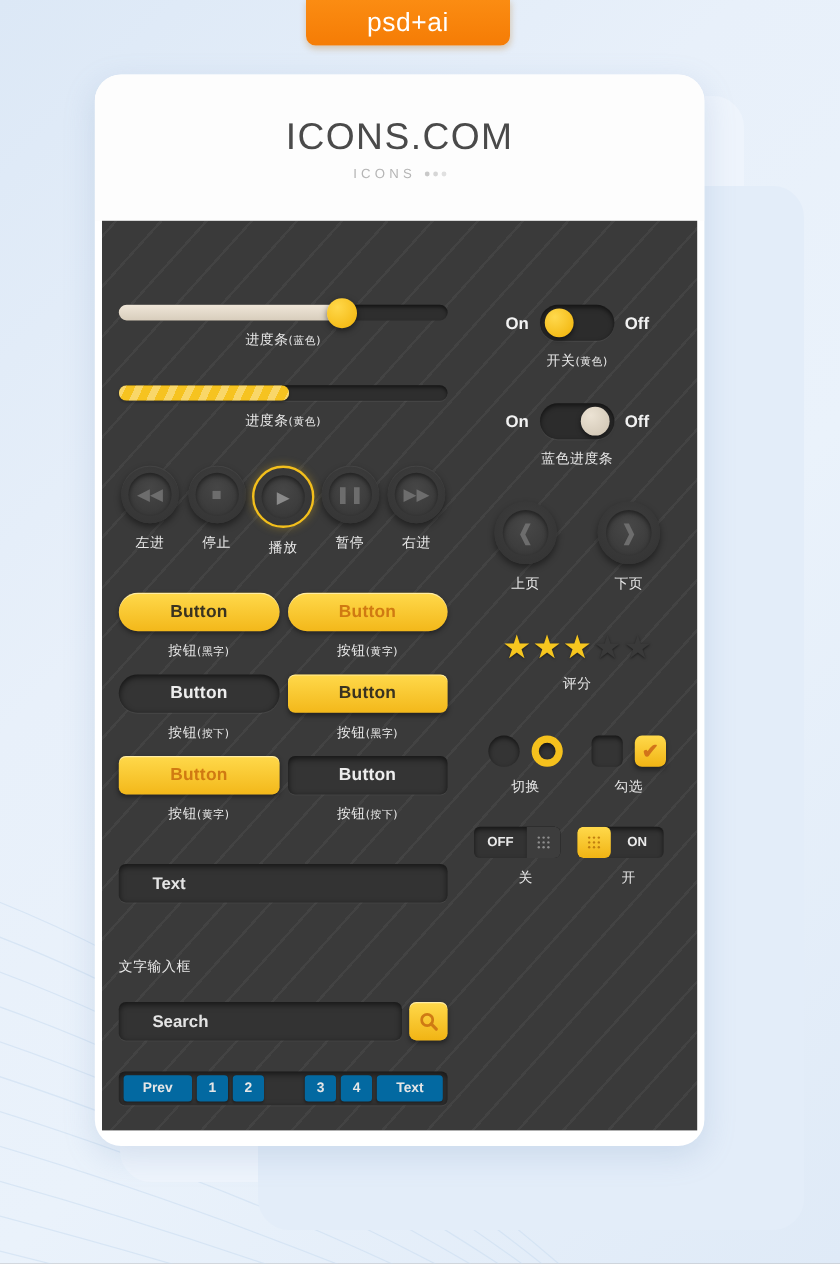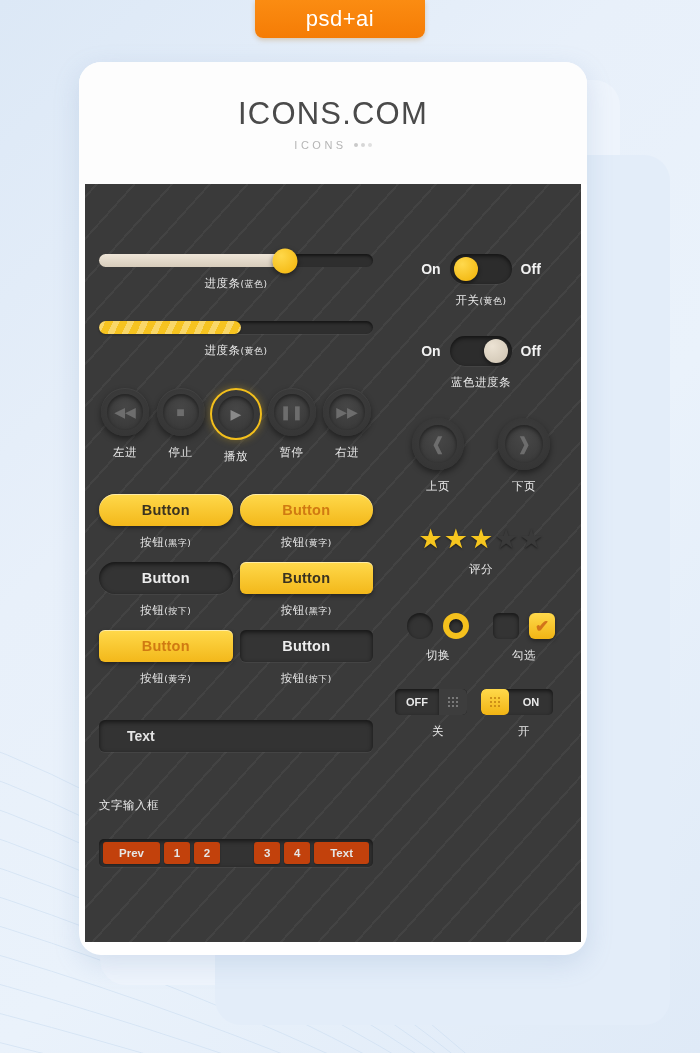--- a/index.html
+++ b/index.html
@@ -192,21 +192,21 @@
   .grip.dark { background:#3d3d3d; box-shadow:0 0 3px rgba(0,0,0,.5); }
   .grip.yellow { background:linear-gradient(180deg,#ffd94b,#f1b414); border-radius:5px; }
   .grip-dots { display:grid; grid-template-columns:repeat(3,2px); gap:2px; }
   .grip-dots span { width:2px; height:2px; background:#8e8e8e; display:block; border-radius:50%; }
   .grip.yellow .grip-dots span { background:#c07f10; }
 
   
   .pager { display:flex; height:28px; border-radius:5px; background:#333;
     box-shadow:inset 0 2px 5px rgba(0,0,0,.6), 0 1px 0 rgba(255,255,255,.05);
     align-items:center; padding:0 4px; gap:4px; }
-  .pg { height:22px; border-radius:3px; background:#c2410c; color:#e6e6e6;
+  .pg { height:22px; border-radius:3px; background:#0369a1; color:#e6e6e6;
     font-size:11.5px; font-weight:bold; display:flex; align-items:center;
     justify-content:center; box-shadow:0 1px 2px rgba(0,0,0,.35); }
   .pg.num { width:26px; }
   .pg.wide { padding:0 16px; }
   .pg.spacer { background:transparent; box-shadow:none; flex:1; }
   .cap-left { text-align:left;margin-top:46px; }
 </style>
 </head>
 <body>
 
@@ -330,20 +330,29 @@
             <div class="cap">按钮<small>(按下)</small></div>
           </div>
         </div>
 
       <div style="margin-top:34px">
         <div class="field">Text</div>
         <div class="cap cap-left">文字输入框</div>
       </div>
 
       <div style="margin-top:22px">
+        <div class="searchrow">
+          <div class="field">Search</div>
+          <div class="searchbtn">
+            <svg width="17" height="17" viewBox="0 0 17 17">
+              <circle cx="7" cy="7" r="4.6" fill="none" stroke="#cf7a14" stroke-width="2.3"></circle>
+              <line x1="10.3" y1="10.3" x2="14.6" y2="14.6" stroke="#cf7a14" stroke-width="2.6" stroke-linecap="round"></line>
+            </svg>
+          </div>
+        </div>
       </div>
 
       <div style="margin-top:26px">
         <div class="pager" id="pager">
             <div class="pg wide">Prev</div>
             <div class="pg num">1</div>
             <div class="pg num">2</div>
             <div class="pg spacer"></div>
             <div class="pg num">3</div>
             <div class="pg num">4</div>

